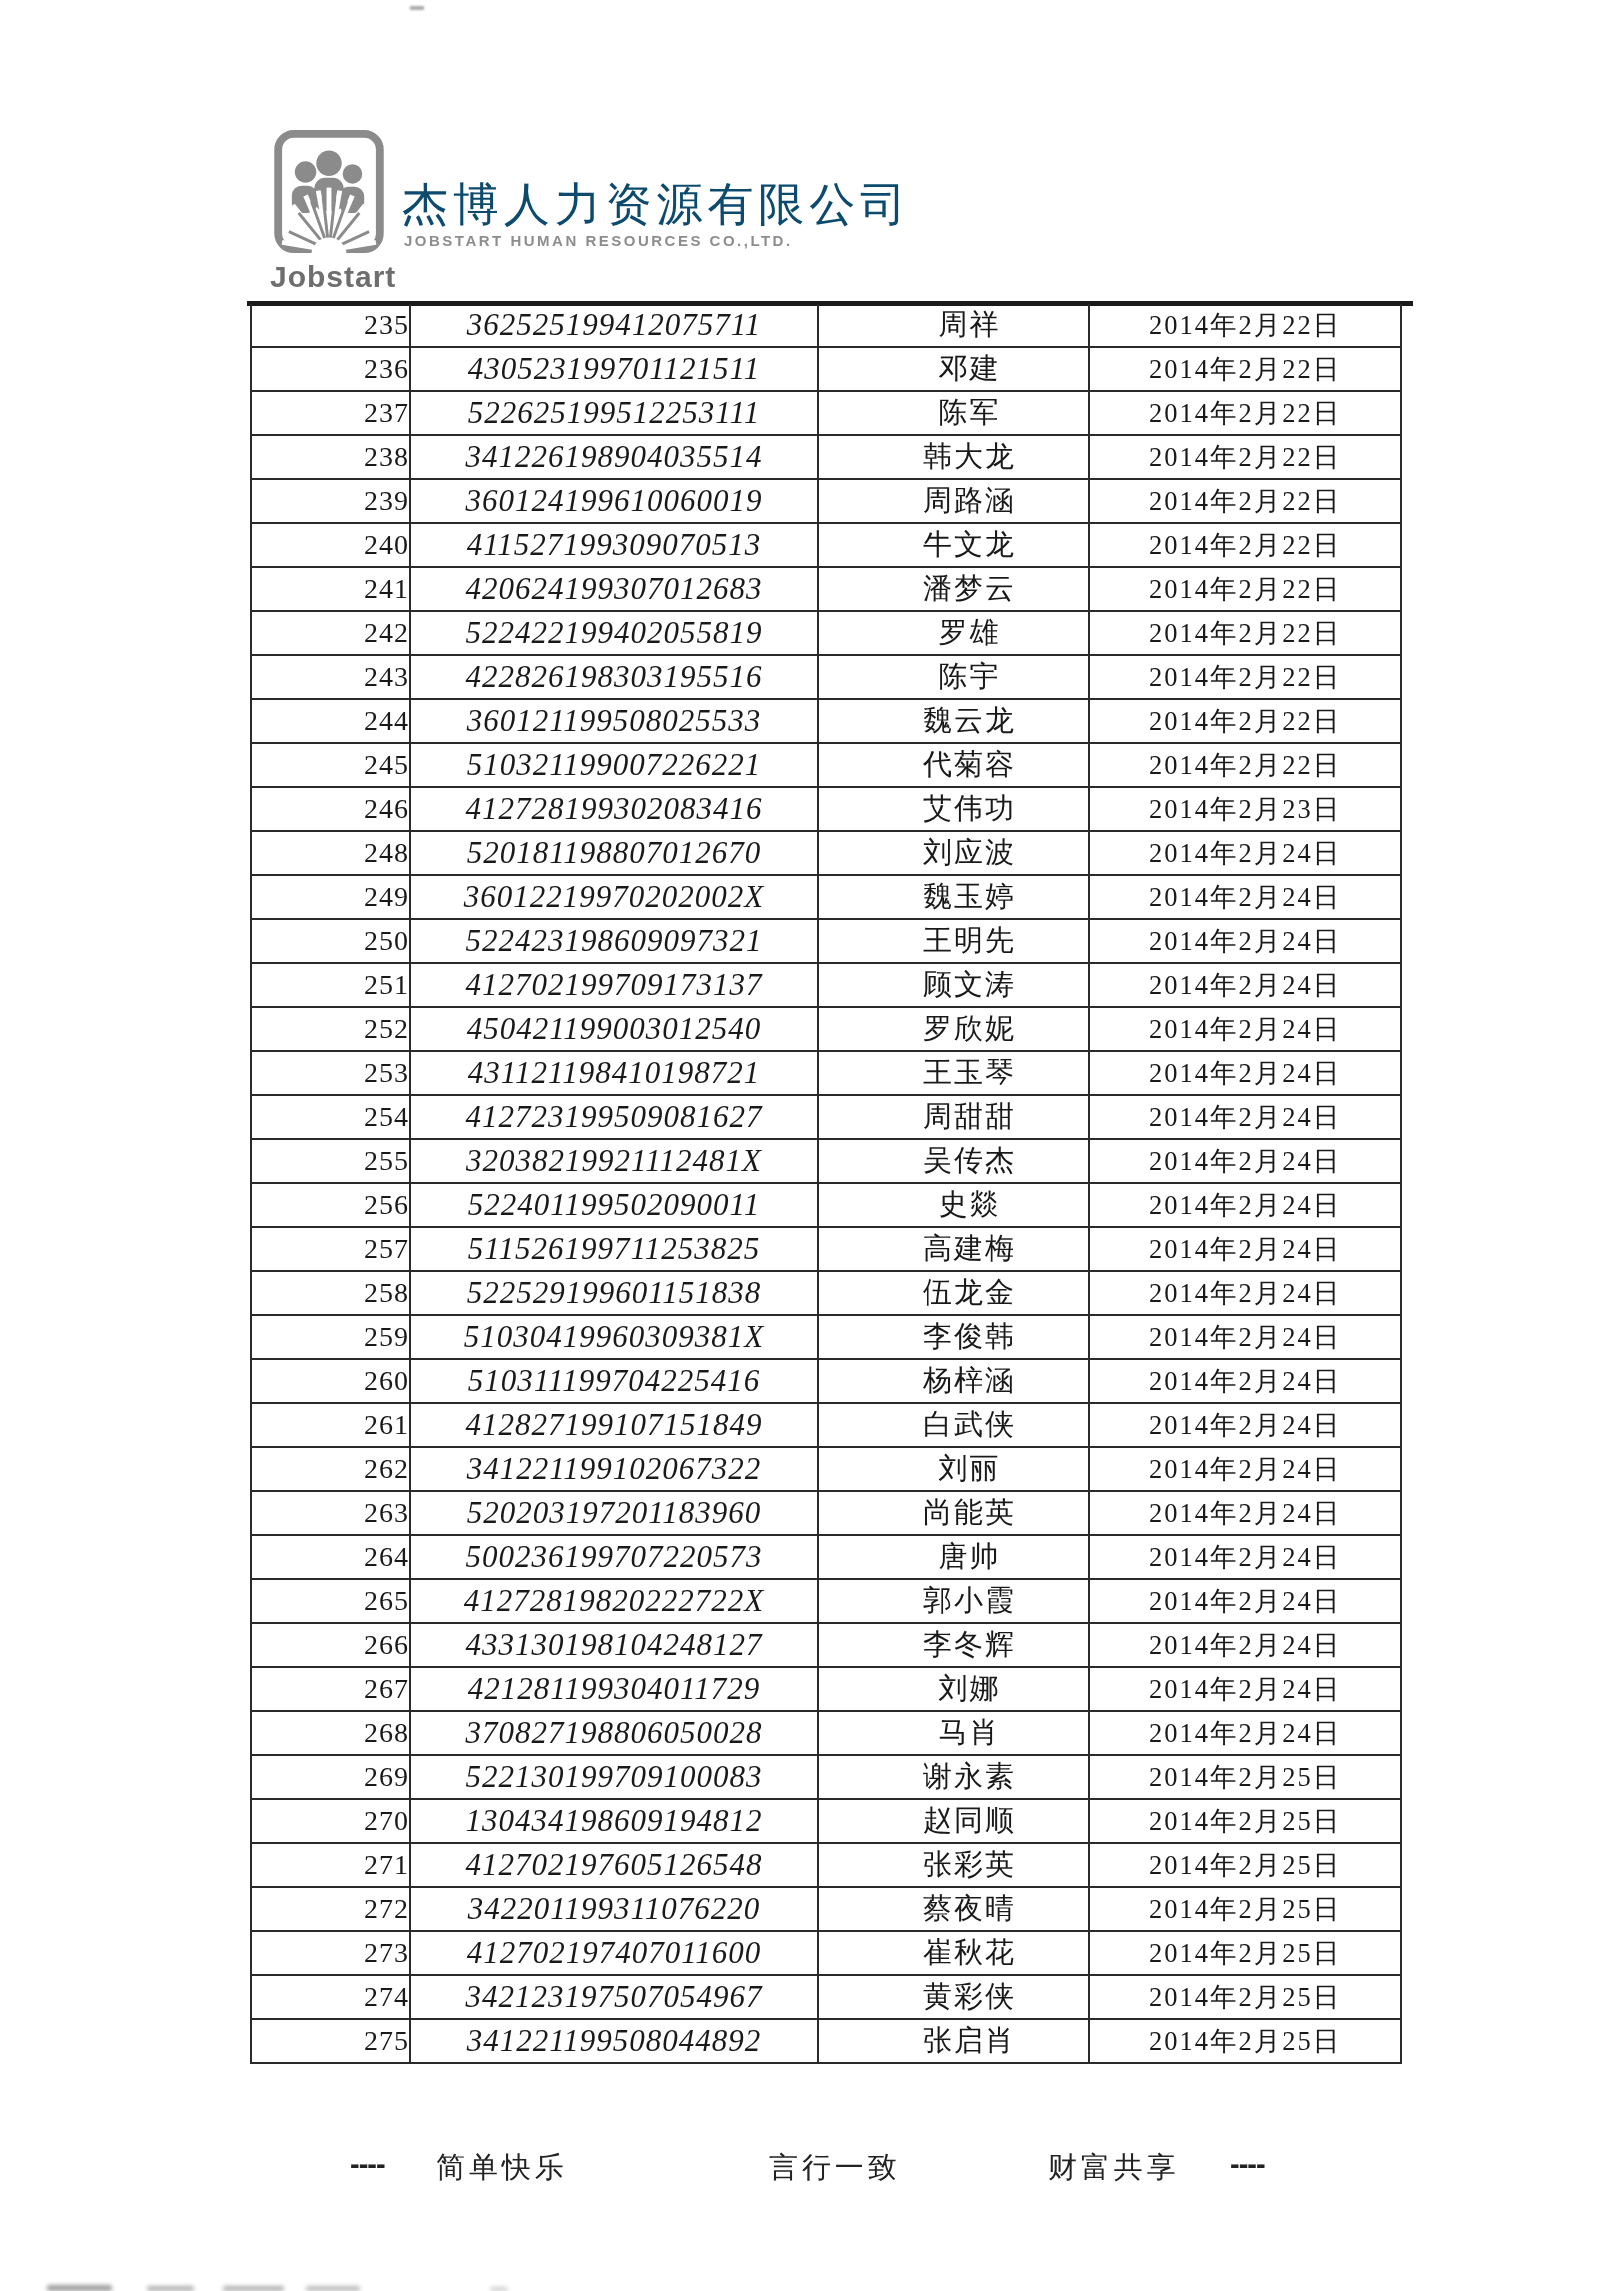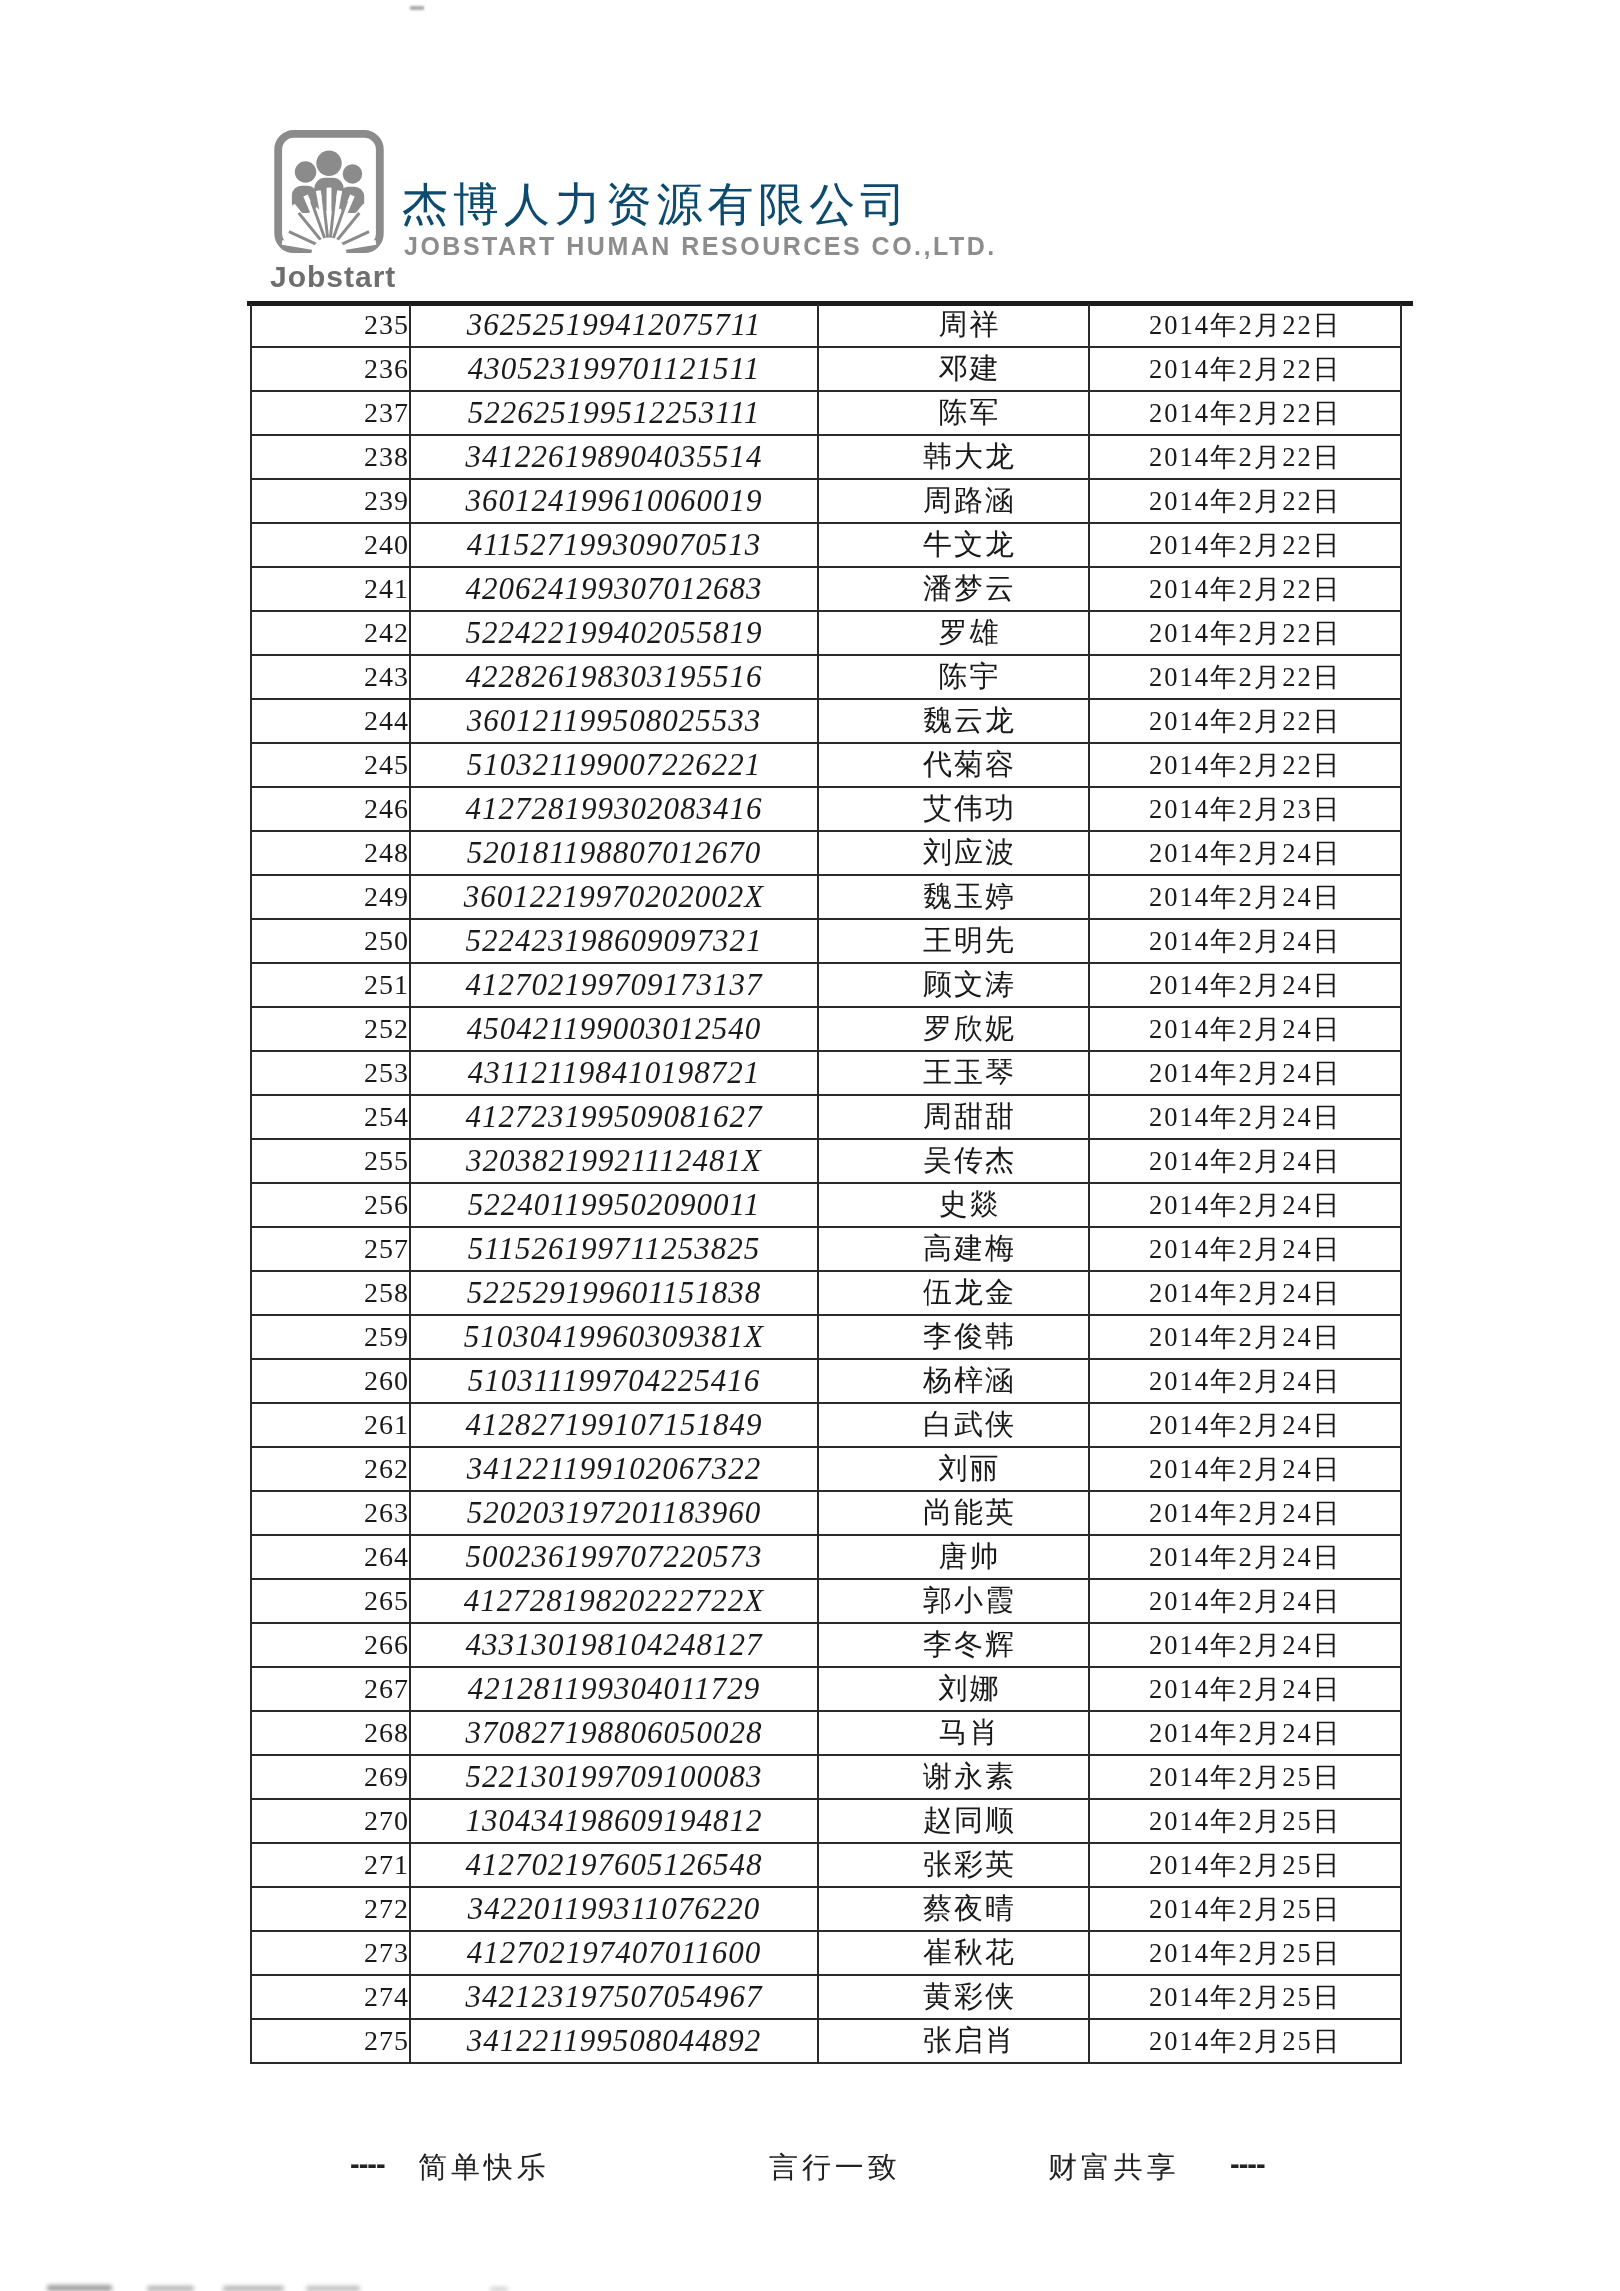--- a/index.html
+++ b/index.html
@@ -20,21 +20,21 @@
     margin-top: 2px; width: 116px; text-align: left;
     font-weight: bold; font-size: 30px; color: #6e6e6e; letter-spacing: 1px;
   }
   .company-cn {
     position: absolute; left: 402px; top: 174px;
     font-size: 46px; font-weight: 500; color: #0c4a6e; letter-spacing: 4.9px;
     white-space: nowrap;
   }
   .company-en {
     position: absolute; left: 404px; top: 232px;
-    font-size: 25px; font-weight: bold; color: #8d8d8d; letter-spacing: 2.5px;
+    font-size: 15px; font-weight: bold; color: #8d8d8d; letter-spacing: 2.5px;
     white-space: nowrap;
   }
 
   
   .top-rule {
     position: absolute; left: 247px; top: 301px;
     width: 1166px; height: 4.9px; background: #1b1b1b;
   }
 
   
@@ -56,21 +56,21 @@
   .records .c-name { font-size: 29px; letter-spacing: 2px; padding-left: 32px; }
   .records .c-date { font-size: 26.5px; letter-spacing: 2px; }
 
   
   .footer {
     position: absolute; left: 0; top: 2148px; width: 1620px; height: 41px;
     font-size: 29px; color: #222222; font-weight: 500;
   }
   .footer span { position: absolute; white-space: nowrap; }
   .f-dash-left  { left: 350px; top: 0; font-weight: bold; letter-spacing: -1px; }
-  .f-item-1     { left: 418px; top: 0; letter-spacing: 3.9px; }
+  .f-item-1     { left: 436px; top: 0; letter-spacing: 3.9px; }
   .f-item-2     { left: 769px; top: 0; letter-spacing: 3.9px; }
   .f-item-3     { left: 1048px; top: 0; letter-spacing: 3.9px; }
   .f-dash-right { left: 1230px; top: 0; font-weight: bold; letter-spacing: -1px; }
 
   
   .smudge { position: absolute; background: #9d9d9d; filter: blur(2px); border-radius: 2px; }
   .sm1 { left: 47px;  top: 2285px; width: 65px; height: 5.9px; }
   .sm2 { left: 147px; top: 2286px; width: 47px; height: 4.9px; opacity: .8; }
   .sm3 { left: 223px; top: 2286px; width: 61px; height: 4.9px; opacity: .8; }
   .sm4 { left: 306px; top: 2286px; width: 54px; height: 4.9px; opacity: .7; }

